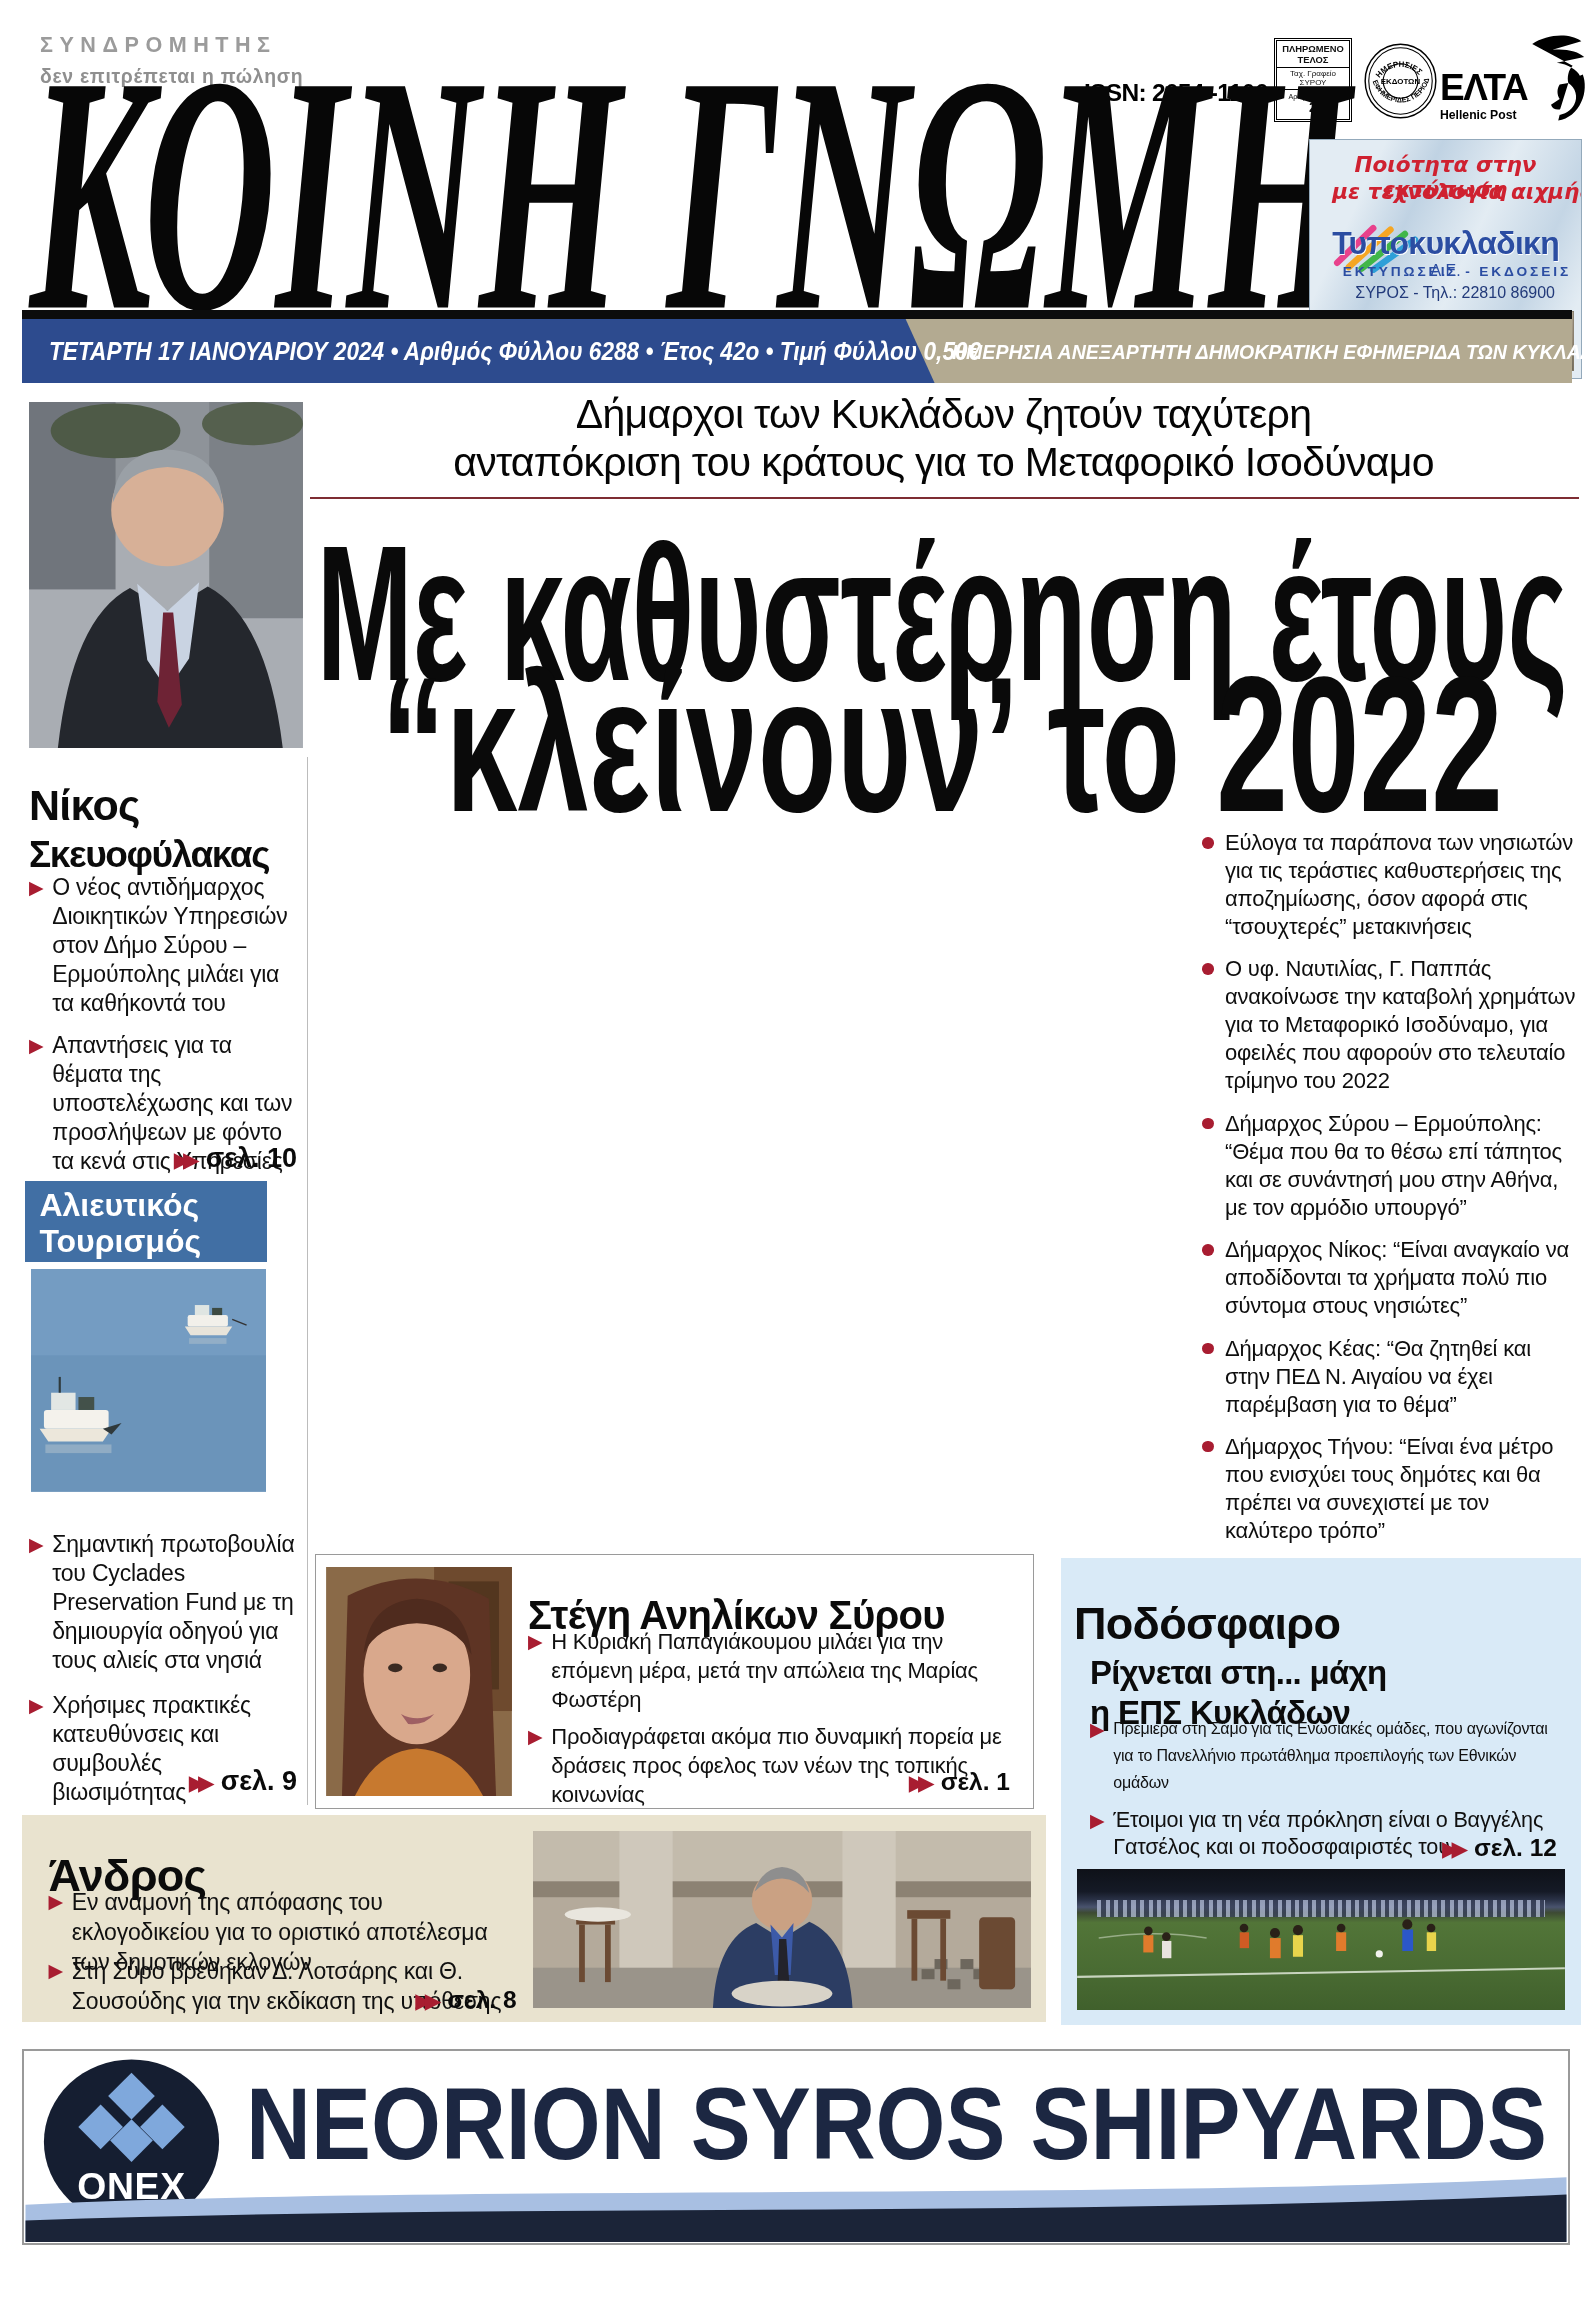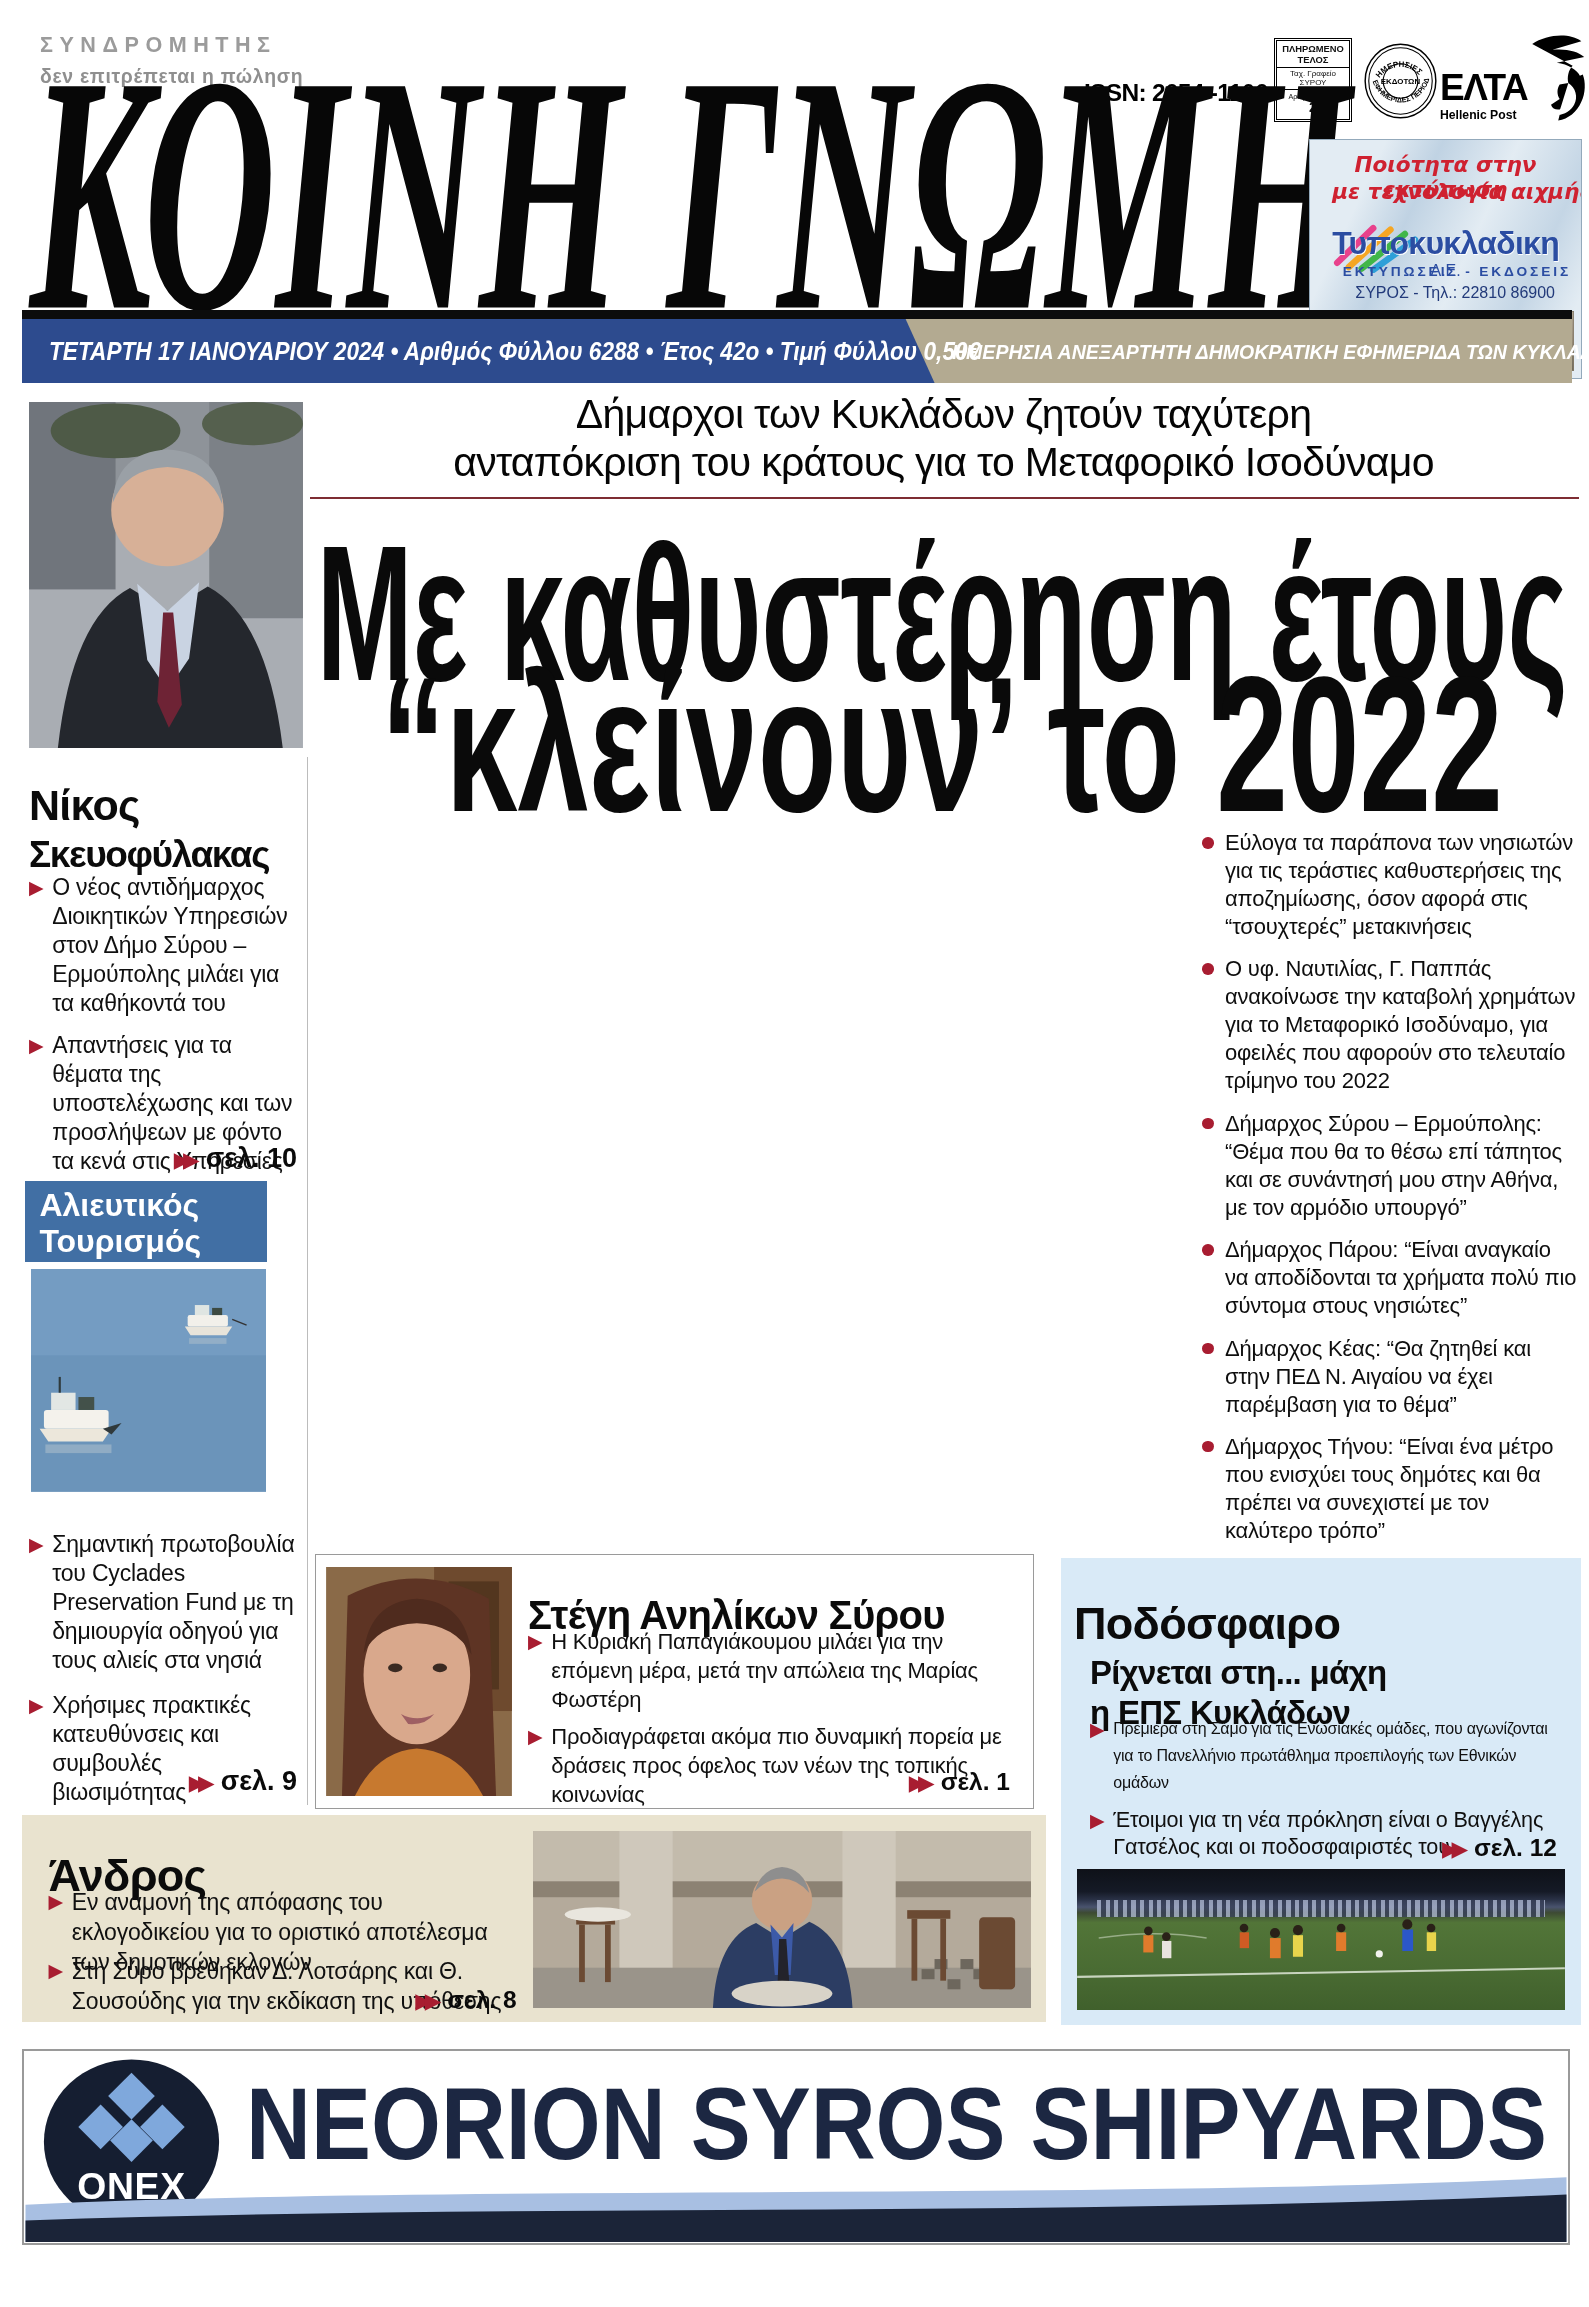--- a/index.html
+++ b/index.html
@@ -194,21 +194,21 @@
     <div class="dotrow">
       <span class="dot"></span>
       <span class="dtxt">Ο υφ. Ναυτιλίας, Γ. Παππάς ανακοίνωσε την καταβολή χρημάτων για το Μεταφορικό Ισοδύναμο, για οφειλές που αφορούν στο τελευταίο τρίμηνο του 2022</span>
     </div>
     <div class="dotrow">
       <span class="dot"></span>
       <span class="dtxt">Δήμαρχος Σύρου – Ερμούπολης: “Θέμα που θα το θέσω επί τάπητος και σε συνάντησή μου στην Αθήνα, με τον αρμόδιο υπουργό”</span>
     </div>
     <div class="dotrow">
       <span class="dot"></span>
-      <span class="dtxt">Δήμαρχος Πάρου: “Είναι αναγκαίο να αποδίδονται τα χρήματα πολύ πιο σύντομα στους νησιώτες”</span>
+      <span class="dtxt">Δήμαρχος Νίκος: “Είναι αναγκαίο να αποδίδονται τα χρήματα πολύ πιο σύντομα στους νησιώτες”</span>
     </div>
     <div class="dotrow">
       <span class="dot"></span>
       <span class="dtxt">Δήμαρχος Κέας: “Θα ζητηθεί και στην ΠΕΔ Ν. Αιγαίου να έχει παρέμβαση για το θέμα”</span>
     </div>
     <div class="dotrow">
       <span class="dot"></span>
       <span class="dtxt">Δήμαρχος Τήνου: “Είναι ένα μέτρο που ενισχύει τους δημότες και θα πρέπει να συνεχιστεί με τον καλύτερο τρόπο”</span>
     </div>
     <div style="text-align:right;margin-top:1.4px;">

